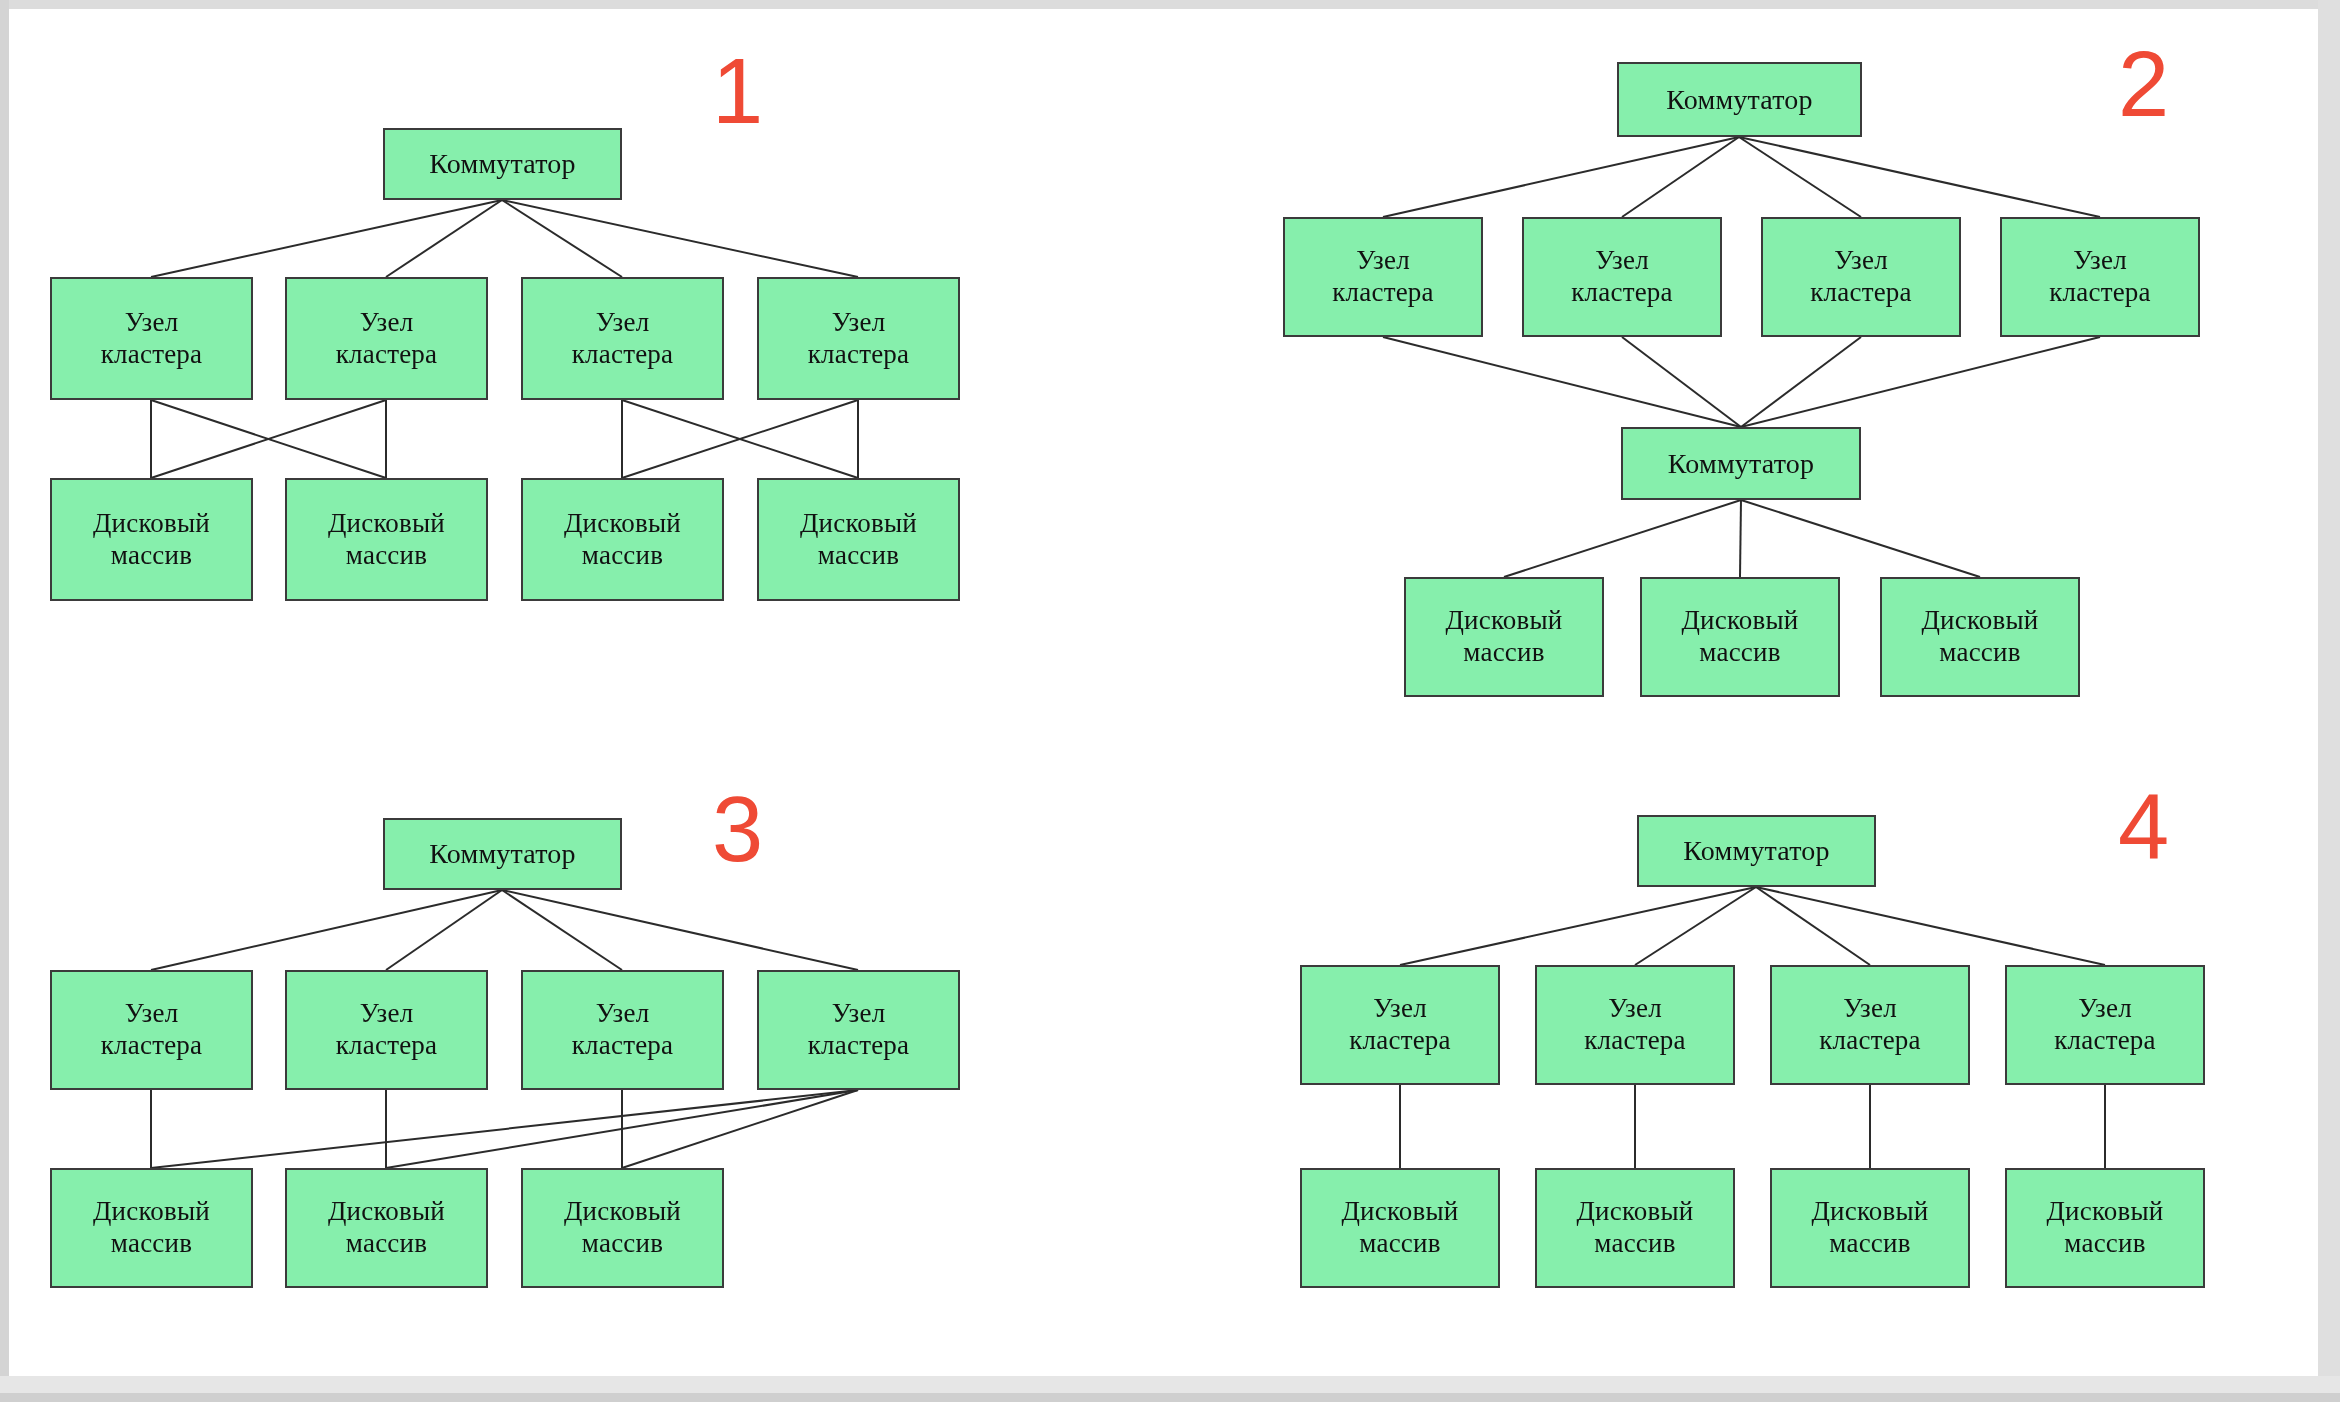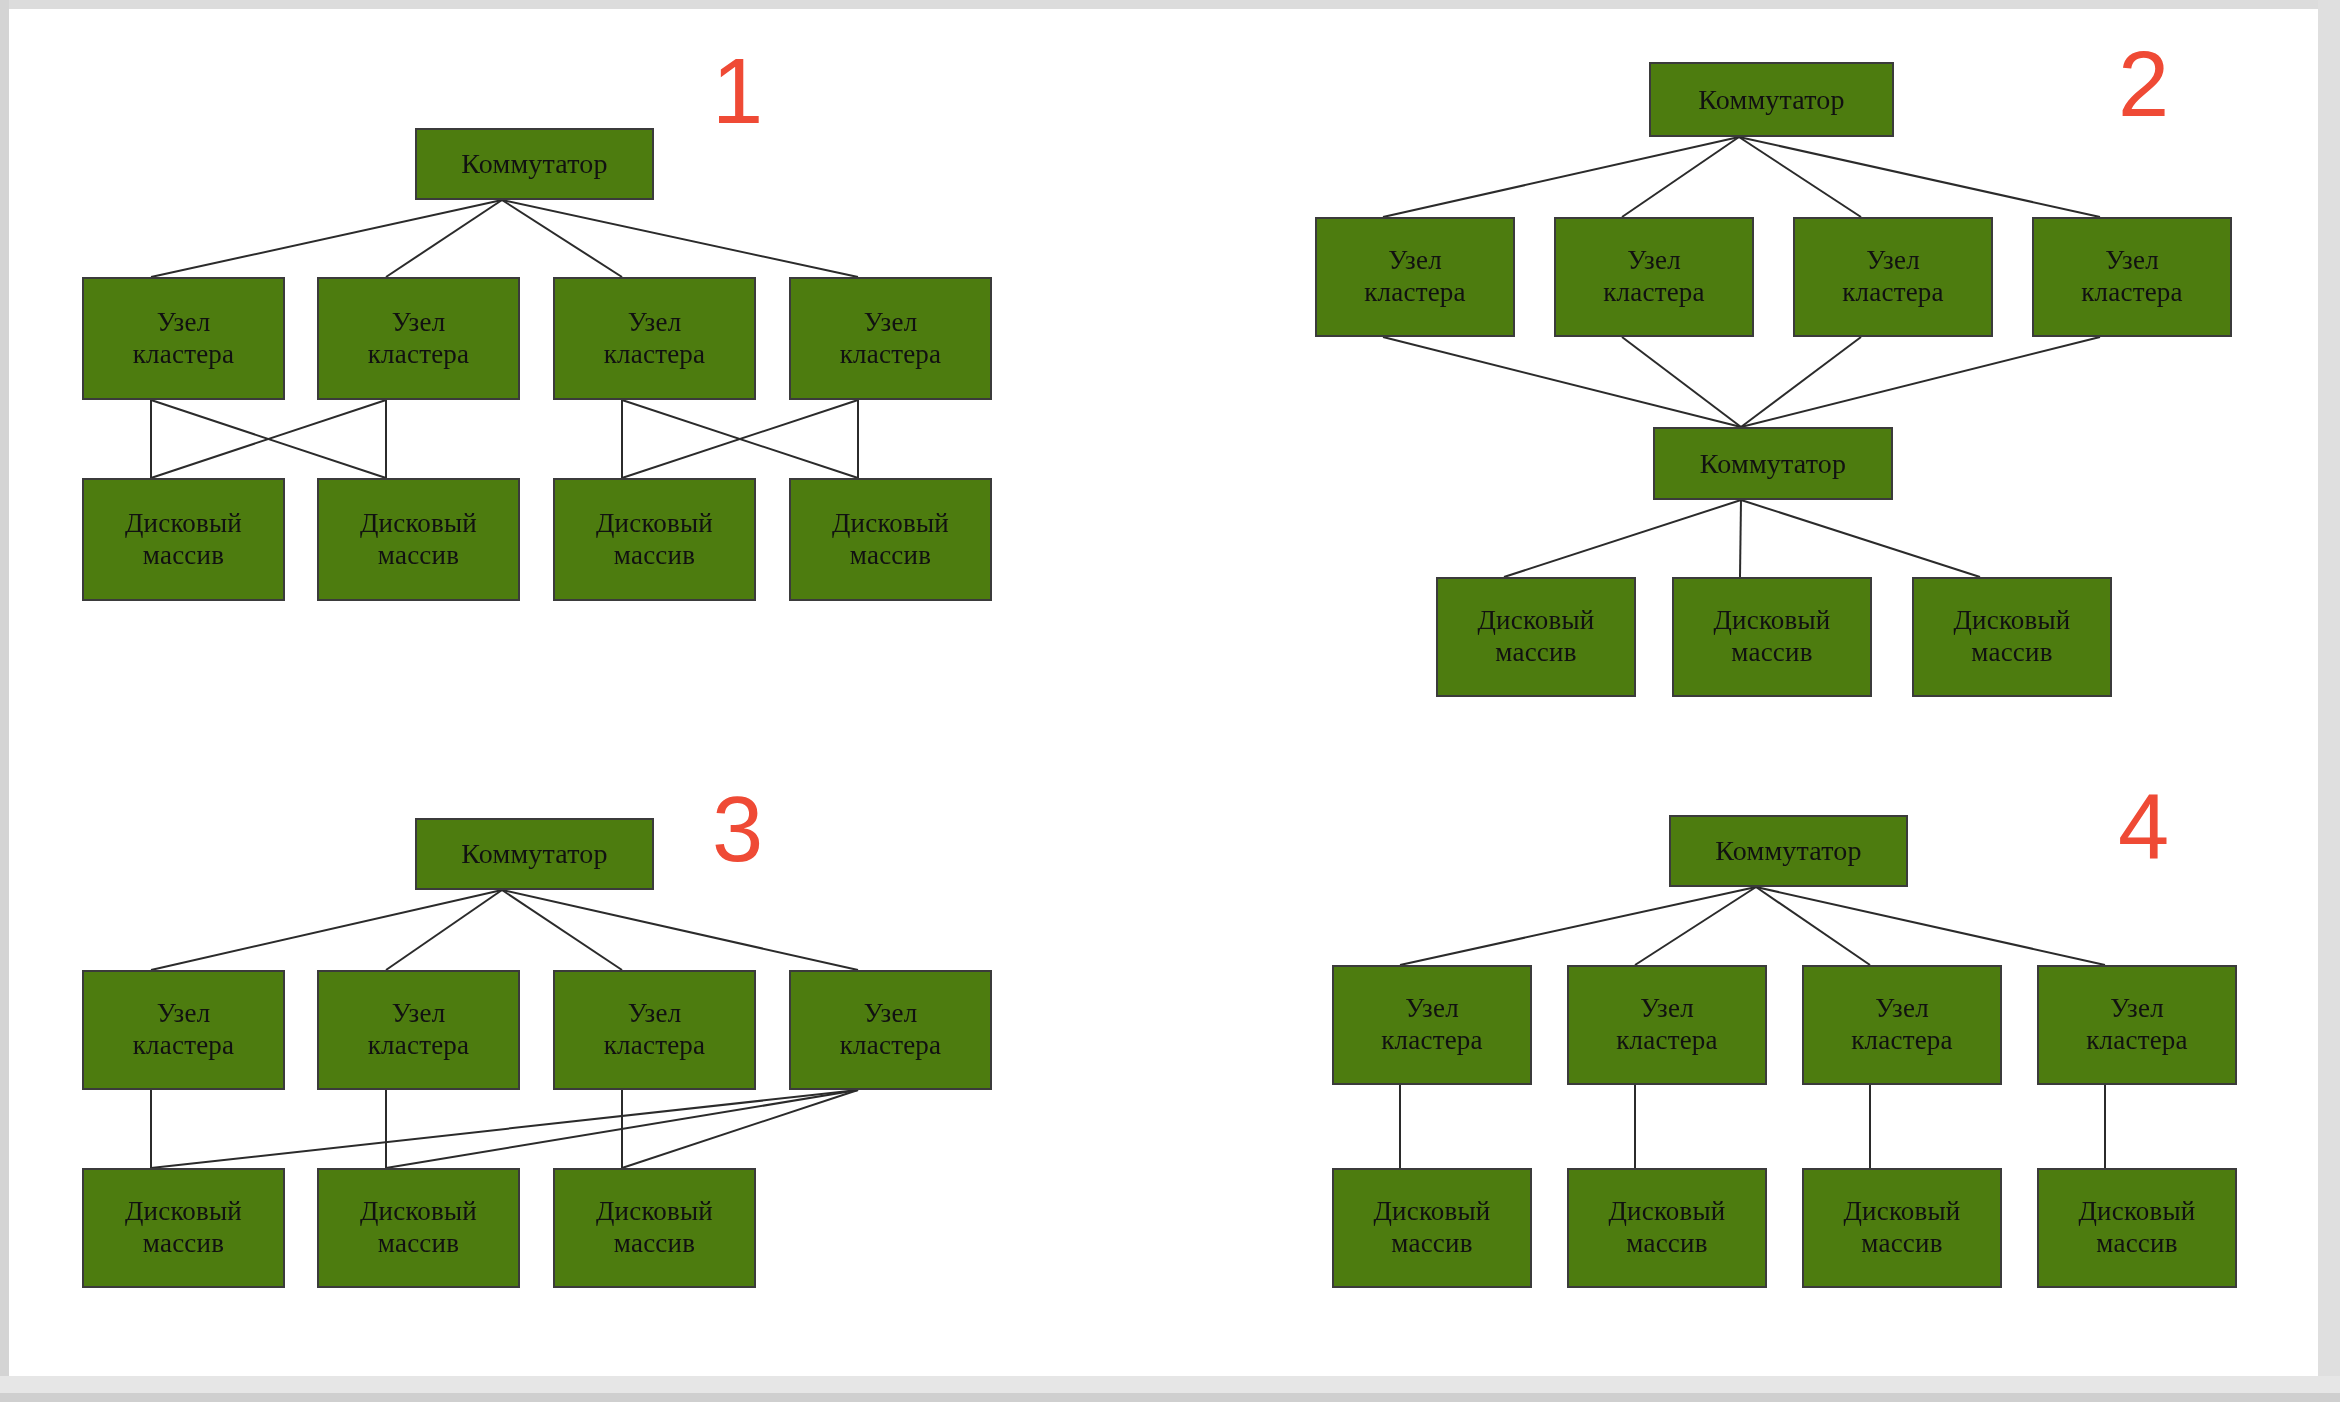--- a/index.html
+++ b/index.html
@@ -32,32 +32,31 @@
     position: absolute;
     left: 0; top: 0;
     width: 2340px;
     height: 1402px;
   }
 
   
   .node-box {
     position: absolute;
     border: 2px solid #3b3b3b;
-    background: #4d7c0f;
+    background: #86efac;
     box-sizing: border-box;
     display: flex;
     align-items: center;
     justify-content: center;
     text-align: center;
     line-height: 1.18;
     color: #111111;
     font-size: 27px;
     letter-spacing: 0.2px;
     z-index: 3;
-    margin-left: 32px;
   }
   .node-box.switch { font-size: 28px; }
   .node-box span { display: block; padding: 0 4px; }
 
   .panel-number {
     position: absolute;
     color: #ef4a35;
     font-family: "Liberation Sans", sans-serif;
     font-weight: 400;
     font-size: 92px;

